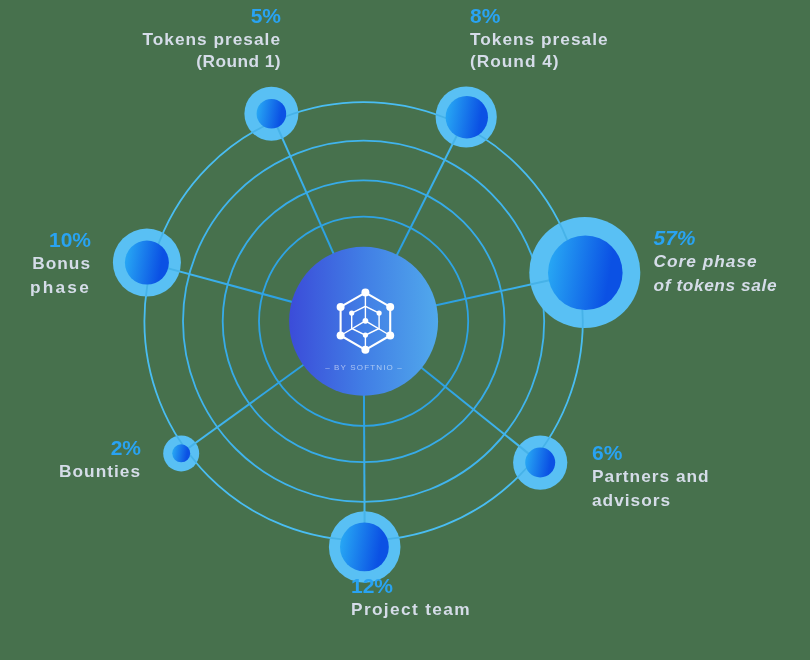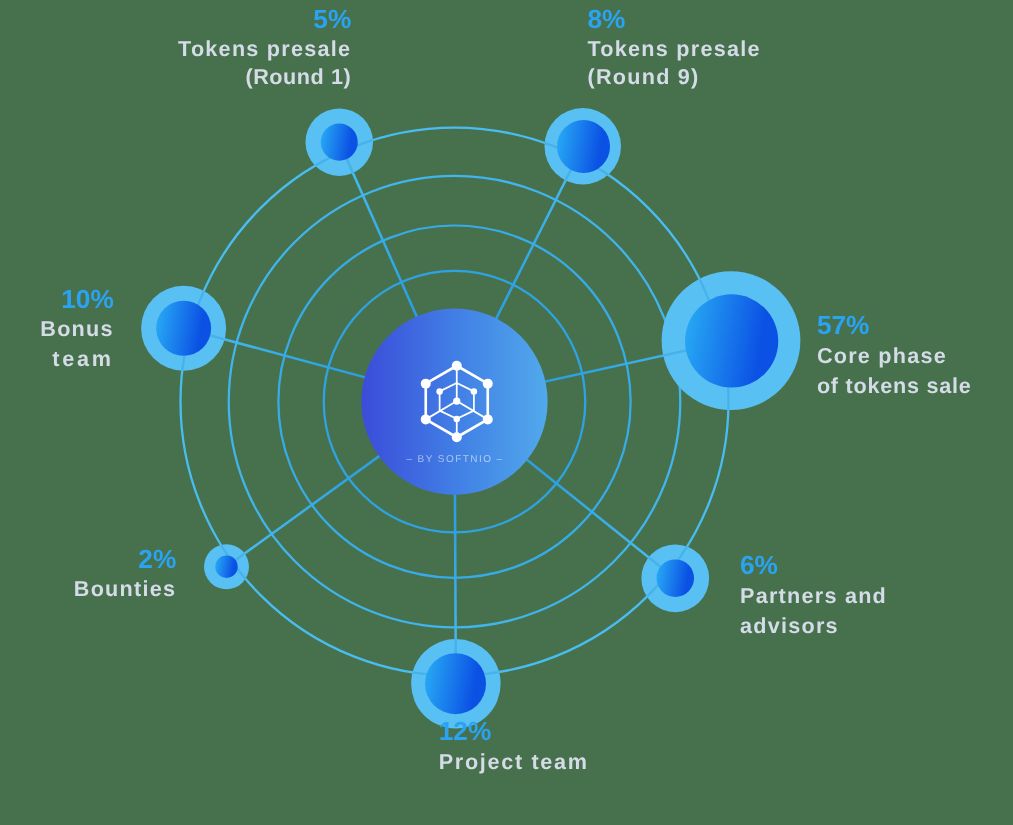--- a/index.html
+++ b/index.html
@@ -106,19 +106,19 @@
       <circle cx="-13.7" cy="-8.1" r="2.6"></circle>
       <circle cx="13.7" cy="-8.1" r="2.6"></circle>
       <circle cx="0" cy="-0.4" r="2.9"></circle>
       <circle cx="0" cy="13.9" r="2.6"></circle>
     </g>
   </g>
   <text x="364" y="369.9" text-anchor="middle" font-family="Liberation Sans,sans-serif" font-size="8" letter-spacing="1.15" fill="rgba(255,255,255,0.55)">– BY SOFTNIO –</text>
 </svg>
 
 <div class="lbl r" style="right:529px;top:4.1px;"><span class="pct">5%</span>Tokens presale<br><span class="up2" style="letter-spacing:0.45px;">(Round 1)</span></div>
-<div class="lbl" style="left:470px;top:3.9px;"><span class="pct">8%</span>Tokens presale<br><span class="up2">(Round 9)</span></div>
-<div class="lbl r" style="right:719px;top:228px;"><span class="pct">10%</span>Bonus<br><span style="letter-spacing:2.2px;">team</span></div>
-<div class="lbl" style="left:653.5px;top:249px;"><span class="pct">57%</span>Core phase<br><span style="letter-spacing:0.6px;">of tokens sale</span></div>
+<div class="lbl" style="left:470px;top:3.9px;"><span class="pct">8%</span>Tokens presale<br><span class="up2">(Round 4)</span></div>
+<div class="lbl r" style="right:719px;top:228px;"><span class="pct">10%</span>Bonus<br><span style="letter-spacing:2.2px;">phase</span></div>
+<div class="lbl" style="left:653.5px;top:226px;font-style:italic;"><span class="pct">57%</span>Core phase<br><span style="letter-spacing:0.6px;">of tokens sale</span></div>
 <div class="lbl r" style="right:669px;top:435.6px;"><span class="pct">2%</span>Bounties</div>
 <div class="lbl" style="left:592px;top:441.3px;"><span class="pct">6%</span>Partners and<br>advisors</div>
 <div class="lbl" style="left:351px;top:574px;"><span class="pct">12%</span><span style="letter-spacing:1.35px;">Project team</span></div>
 </div>
 
 </body></html>

